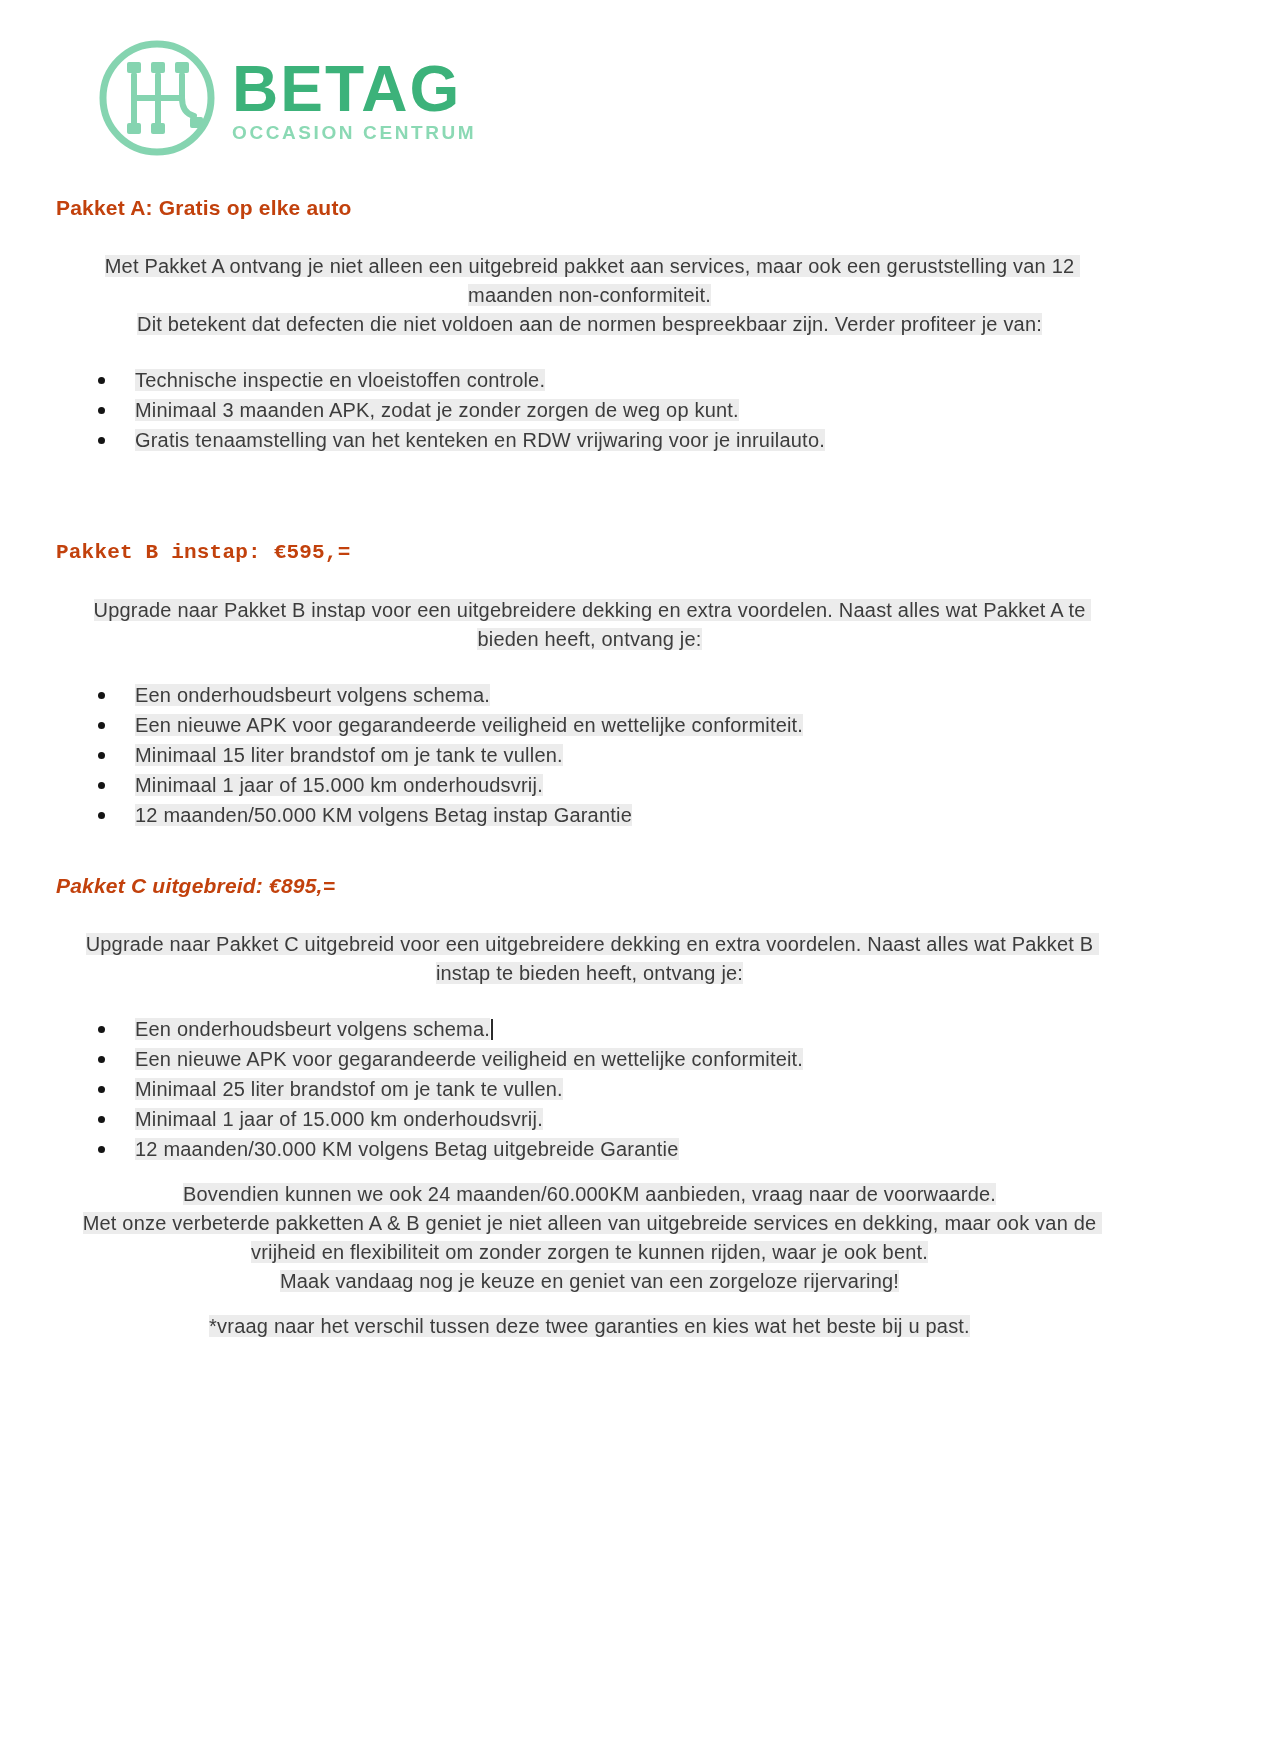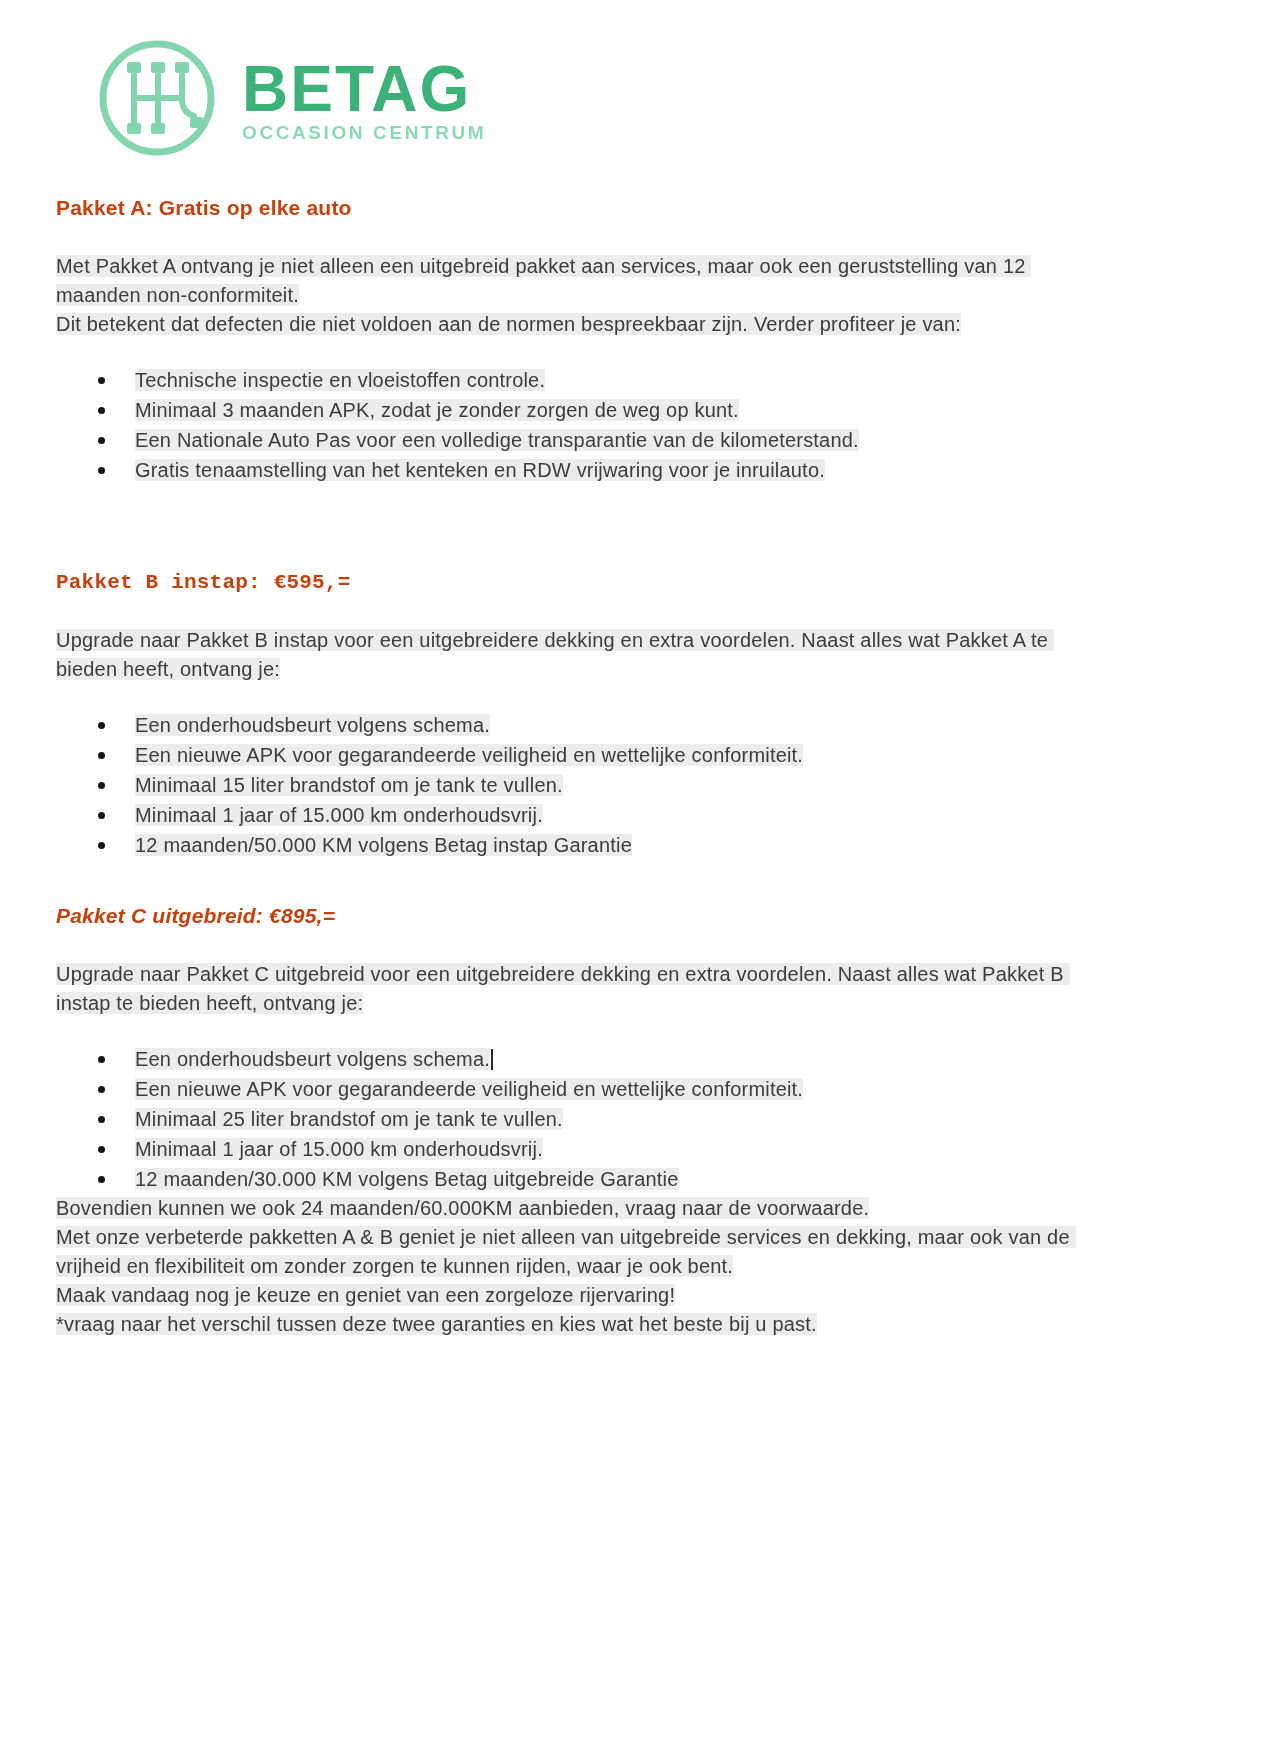--- a/index.html
+++ b/index.html
@@ -10,21 +10,21 @@
     font-family: "Liberation Sans", sans-serif;
     color: #3c3c3c;
     overflow: hidden;
     position: relative;
   }
   .page { padding: 36px 150px 0 56px; }
 
   
   .logo { display: flex; align-items: center; margin-left: 38px; height: 130px; }
   .logo-mark { flex: 0 0 auto; }
-  .logo-text { margin-left: 20px; }
+  .logo-text { margin-left: 10px; }
   .brand {
     font-size: 64px;
     font-weight: bold;
     letter-spacing: 2px;
     color: #3cb27a;
     line-height: 60px;
   }
   .subtitle {
     font-size: 19px;
     font-weight: bold;
@@ -40,25 +40,26 @@
     color: #c2410c;
     letter-spacing: 0.2px;
     margin: 0;
   }
   #sec-a h2.pkg-heading { margin: 30px 0 32px 0; }
   #sec-b h2.pkg-heading { margin: 86px 0 32px 0; font-family: Liberation Mono, monospace; }
   #sec-c h2.pkg-heading { margin: 44px 0 32px 0; font-style: italic; }
 
   
   p.body {
-    margin: 0;
+    margin: 16px;
     font-size: 20px;
     line-height: 29px;
     letter-spacing: 0.2px;
     max-width: 1035px;
+    text-align: center;
   }
   .hl {
     background: #ececec;
     white-space: pre-wrap;
     box-decoration-break: clone;
     -webkit-box-decoration-break: clone;
   }
 
   
   ul.bullets { list-style: none; margin: 26px 0 0 0; padding: 0; }
@@ -125,21 +126,20 @@
     </div>
   </div>
 
   <section id="sec-a">
     <h2 class="pkg-heading">Pakket A: Gratis op elke auto</h2>
     <p class="body"><span class="hl">Met Pakket A ontvang je niet alleen een uitgebreid pakket aan services, maar ook een geruststelling van 12 maanden non-conformiteit.
 Dit betekent dat defecten die niet voldoen aan de normen bespreekbaar zijn. Verder profiteer je van:</span></p>
     <ul class="bullets">
       <li><span class="hl">Technische inspectie en vloeistoffen controle.</span></li>
       <li><span class="hl">Minimaal 3 maanden APK, zodat je zonder zorgen de weg op kunt.</span></li>
-      <li><span class="hl">Een Nationale Auto Pas voor een volledige transparantie van de kilometerstand.</span></li>
       <li><span class="hl">Gratis tenaamstelling van het kenteken en RDW vrijwaring voor je inruilauto.</span></li>
     </ul>
   </section>
 
   <section id="sec-b">
     <h2 class="pkg-heading">Pakket B instap: €595,=</h2>
     <p class="body"><span class="hl">Upgrade naar Pakket B instap voor een uitgebreidere dekking en extra voordelen. Naast alles wat Pakket A te bieden heeft, ontvang je:</span></p>
     <ul class="bullets">
       <li><span class="hl">Een onderhoudsbeurt volgens schema.</span></li>
       <li><span class="hl">Een nieuwe APK voor gegarandeerde veiligheid en wettelijke conformiteit.</span></li>

